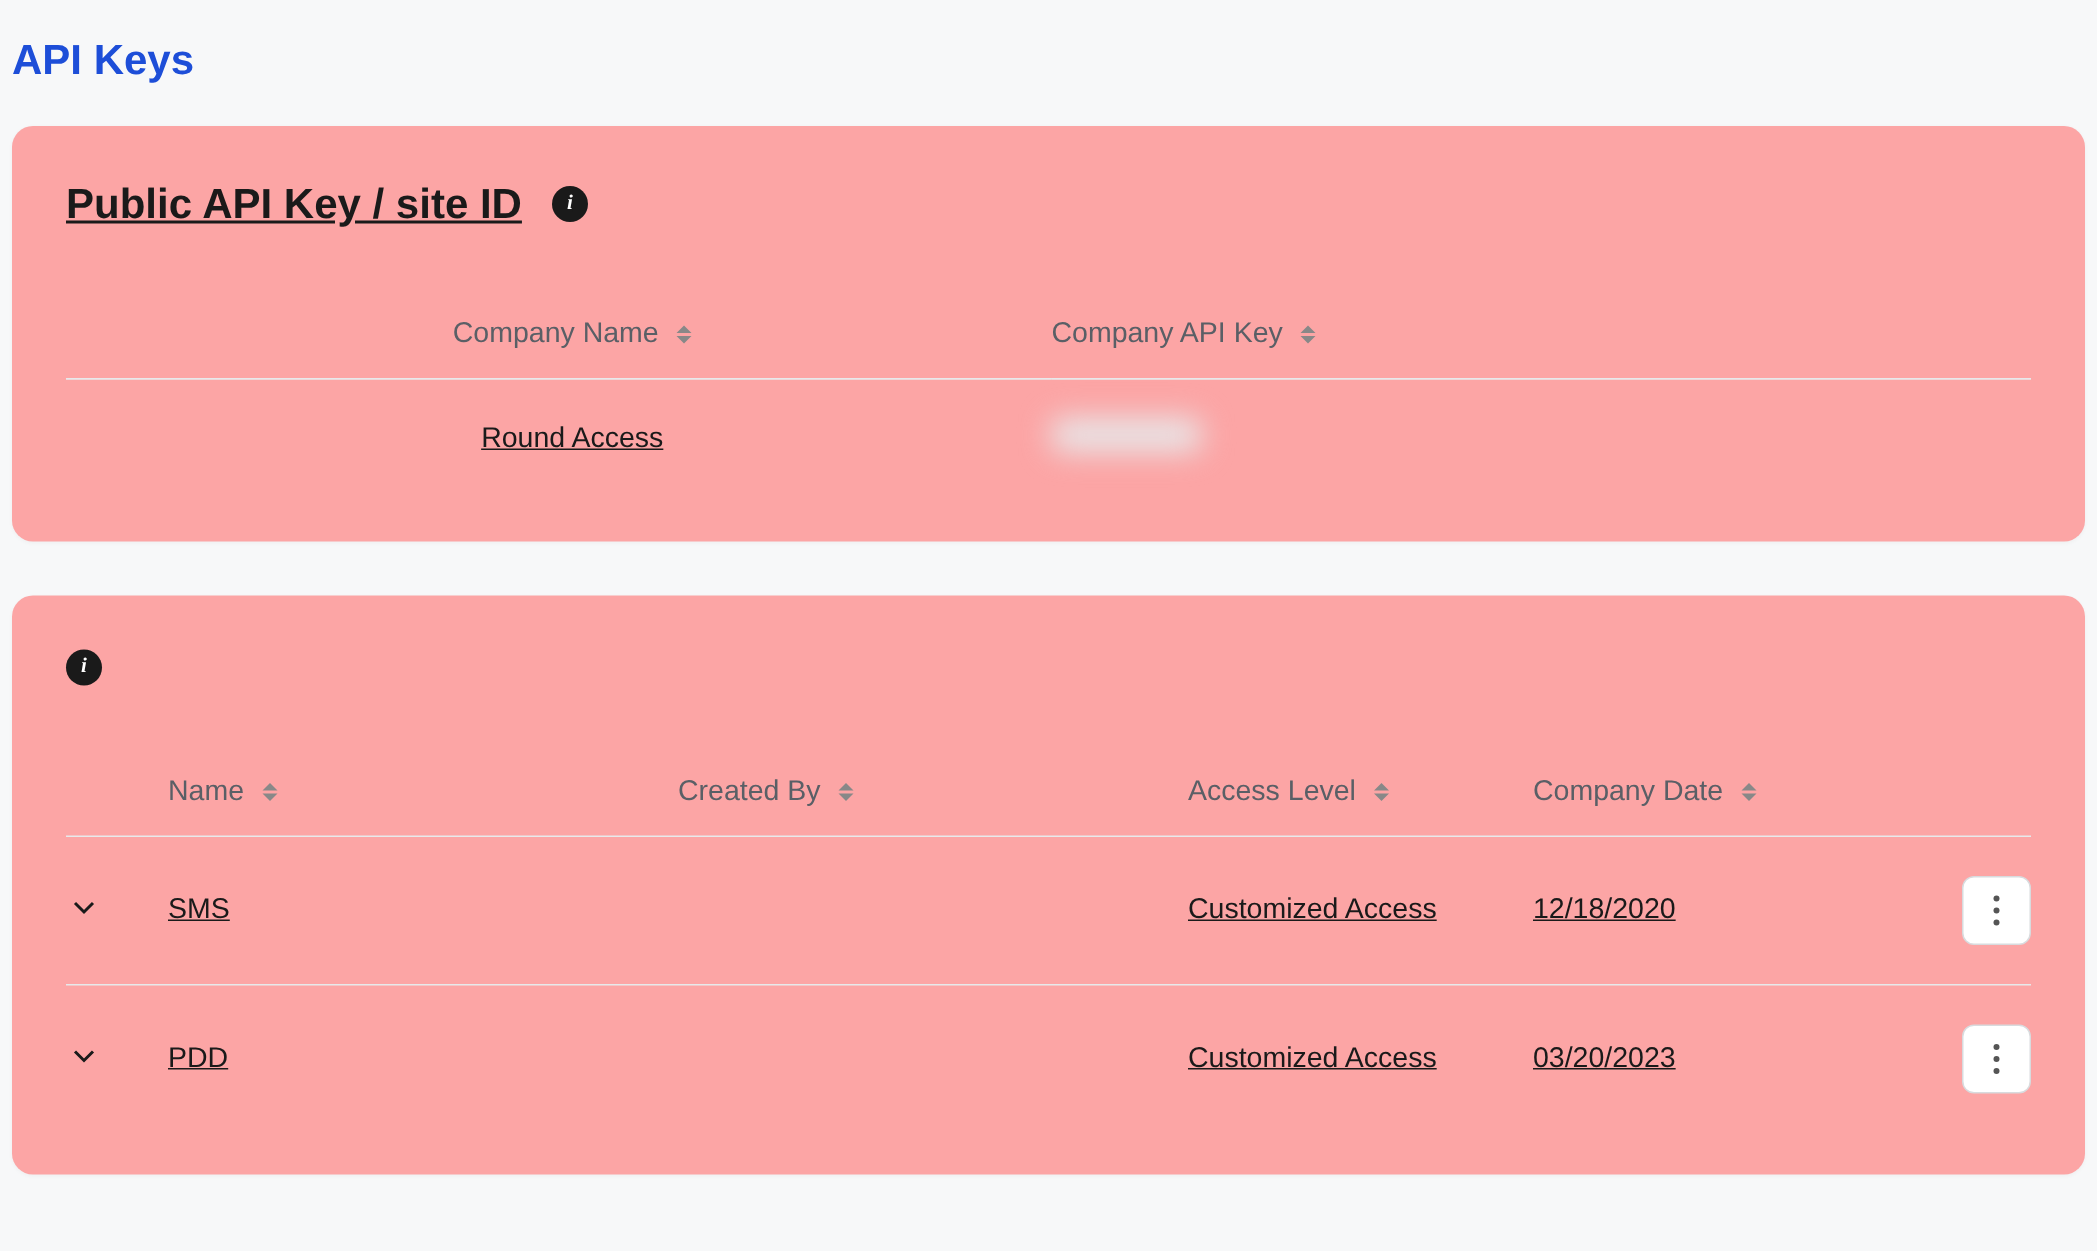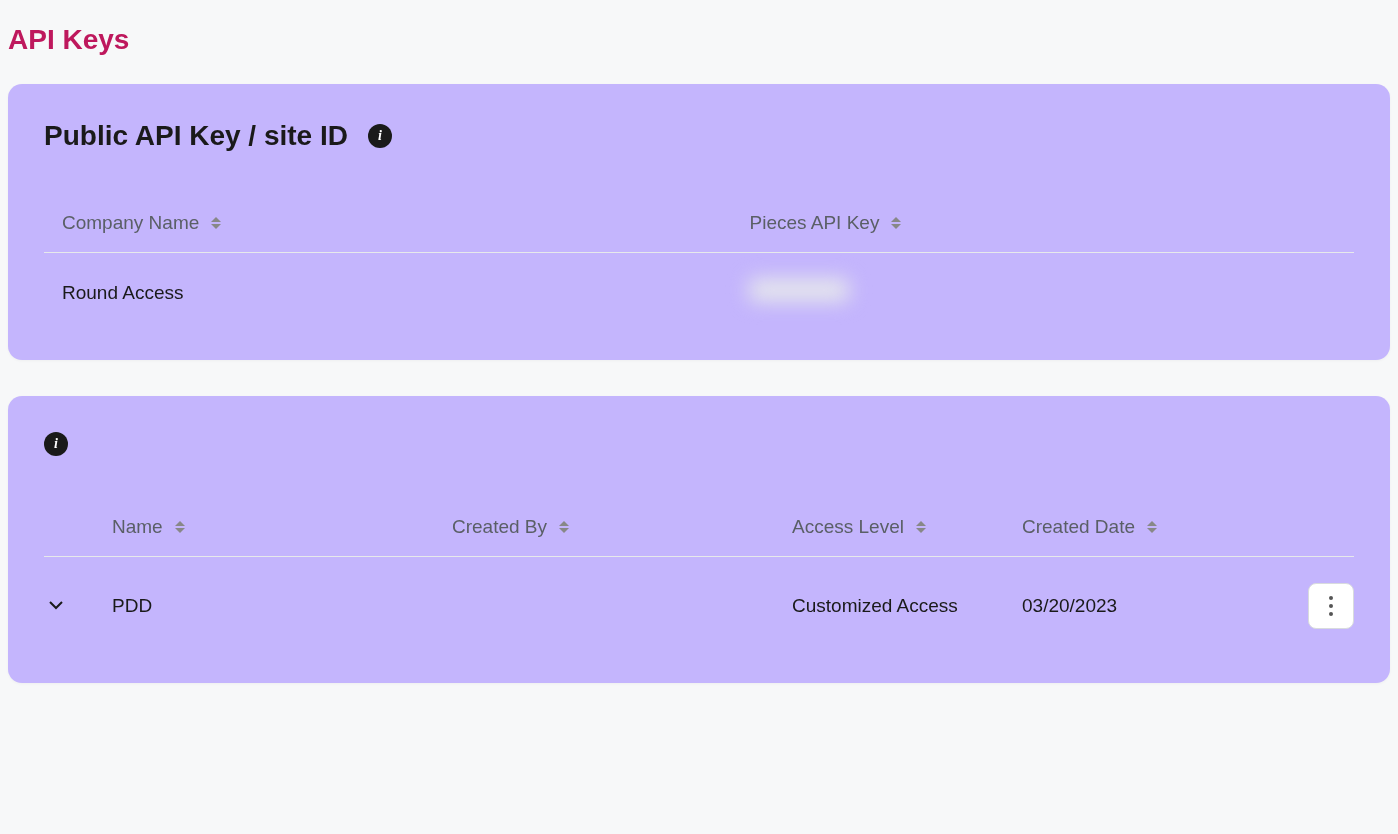--- a/index.html
+++ b/index.html
@@ -6,30 +6,31 @@
     body {
       font-family: -apple-system, BlinkMacSystemFont, "Segoe UI", Helvetica, Arial, sans-serif;
       background: #f7f8f9;
       color: #1a1a1a;
       padding: 12px 8px 24px 8px;
       width: 1398px;
     }
     .page-title {
       font-size: 28px;
       font-weight: 700;
-      color: #be185d;
+      color: #1d4ed8;
       margin-bottom: 28px;
       margin-top: 12px;
     }
     .card {
-      background: #c4b5fd;
+      background: #fca5a5;
       border-radius: 14px;
       box-shadow: 0 1px 3px rgba(0,0,0,0.04);
       padding: 36px 36px 28px 36px;
       margin-bottom: 36px;
+      text-decoration: underline;
     }
     .card-header {
       display: flex;
       align-items: center;
       justify-content: space-between;
       margin-bottom: 48px;
     }
     .card-title-wrap {
       display: flex;
       align-items: center;
@@ -136,21 +137,21 @@
       align-items: center;
       justify-content: center;
       gap: 4px;
       cursor: pointer;
     }
     .kebab-btn span {
       width: 4px; height: 4px; border-radius: 50%; background: #555;
     }
     .actions-cell { width: 60px; text-align: right; }
     .public-table th:first-child,
-    .public-table td:first-child { padding-left: 18px; }
+    .public-table td:first-child { padding-left: 18px; text-align: center; }
     .private-table .col-label { width: 340px; }
     .private-table .col-createdby { width: 340px; }
     .private-table .col-access { width: 230px; }
     .private-table .col-date { width: auto; }
   </style>
 </head>
 <body>
 
 <h1 class="page-title">API Keys</h1>
 
@@ -168,21 +169,21 @@
           <span class="th-label">
             <span>Company Name</span>
             <span class="sort-icon">
                 <span class="tri-up"></span>
                 <span class="tri-down"></span>
               </span>
           </span>
         </th>
         <th>
           <span class="th-label">
-            <span>Pieces API Key</span>
+            <span>Company API Key</span>
             <span class="sort-icon">
                 <span class="tri-up"></span>
                 <span class="tri-down"></span>
               </span>
           </span>
         </th>
       </tr>
     </thead>
     <tbody>
       <tr>
@@ -225,31 +226,51 @@
           <span class="th-label">
             <span>Access Level</span>
             <span class="sort-icon">
                 <span class="tri-up"></span>
                 <span class="tri-down"></span>
               </span>
           </span>
         </th>
         <th class="col-date">
           <span class="th-label">
-            <span>Created Date</span>
+            <span>Company Date</span>
             <span class="sort-icon">
                 <span class="tri-up"></span>
                 <span class="tri-down"></span>
               </span>
           </span>
         </th>
         <th class="actions-cell"></th>
       </tr>
     </thead>
     <tbody>
+      <tr>
+        <td class="expand-cell">
+          <span class="chevron">
+            <svg width="20" height="20" viewBox="0 0 20 20">
+                <path d="M4 7 L10 13 L16 7" fill="none" stroke="#1a1a1a" stroke-width="2"></path>
+              </svg>
+          </span>
+        </td>
+        <td>SMS</td>
+        <td></td>
+        <td>Customized Access</td>
+        <td>12/18/2020</td>
+        <td class="actions-cell">
+          <div class="kebab-btn">
+              <span></span>
+              <span></span>
+              <span></span>
+            </div>
+        </td>
+      </tr>
       <tr>
         <td class="expand-cell">
           <span class="chevron">
             <svg width="20" height="20" viewBox="0 0 20 20">
                 <path d="M4 7 L10 13 L16 7" fill="none" stroke="#1a1a1a" stroke-width="2"></path>
               </svg>
           </span>
         </td>
         <td>PDD</td>
         <td></td>

